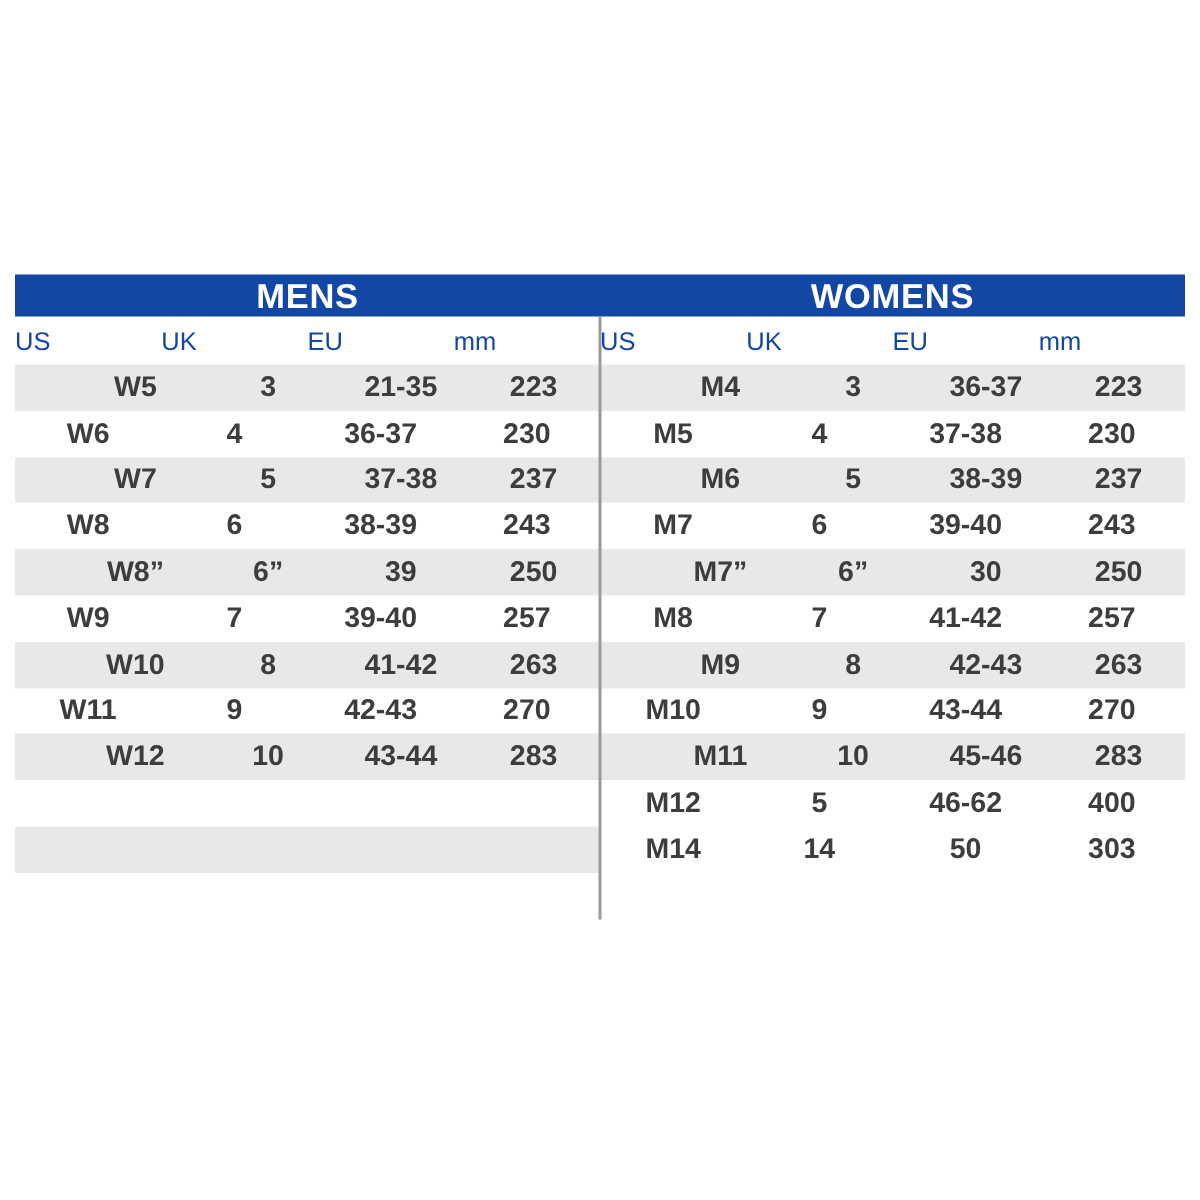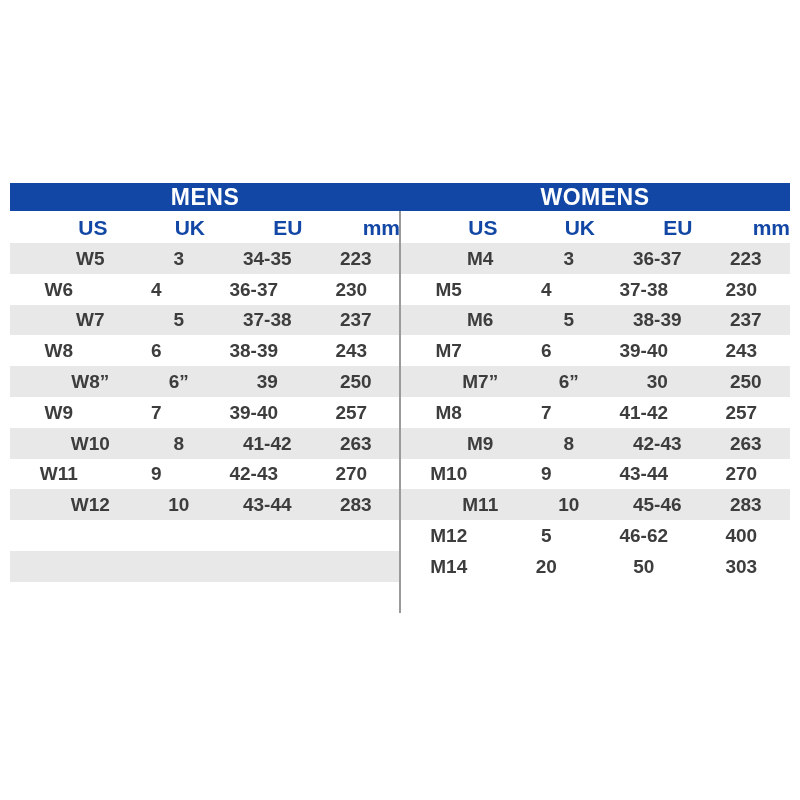--- a/index.html
+++ b/index.html
@@ -49,24 +49,24 @@
     width: 2px;
     background: var(--divider-gray, #9A9A9A);
   }
   .col-header-row {
     display: flex;
     height: 32px;
     align-items: center;
   }
   .col-header {
     flex: 1;
-    text-align: right;
+    text-align: left;
     color: var(--header-blue, #1247A5);
-    font-weight: bold;
-    font-size: 21px;
+    font-weight: normal;
+    font-size: 17px;
     line-height: 1;
   }
   .size-row {
     display: flex;
     height: 30.8px;
     align-items: center;
   }
   .size-row.stripe {
     background: var(--stripe-gray, #E8E8E8);
     padding-left: 36px;
@@ -92,21 +92,21 @@
     <div class="table-half" id="table-0">
         <div class="col-header-row">
           <div class="col-header">US</div>
           <div class="col-header">UK</div>
           <div class="col-header">EU</div>
           <div class="col-header">mm</div>
         </div>
         <div class="size-row stripe">
           <div class="size-cell">W5</div>
           <div class="size-cell">3</div>
-          <div class="size-cell">34-35</div>
+          <div class="size-cell">21-35</div>
           <div class="size-cell">223</div>
         </div>
         <div class="size-row">
           <div class="size-cell">W6</div>
           <div class="size-cell">4</div>
           <div class="size-cell">36-37</div>
           <div class="size-cell">230</div>
         </div>
         <div class="size-row stripe">
           <div class="size-cell">W7</div>
@@ -231,20 +231,20 @@
           <div class="size-cell">283</div>
         </div>
         <div class="size-row">
           <div class="size-cell">M12</div>
           <div class="size-cell">5</div>
           <div class="size-cell">46-62</div>
           <div class="size-cell">400</div>
         </div>
         <div class="size-row">
           <div class="size-cell">M14</div>
-          <div class="size-cell">20</div>
+          <div class="size-cell">14</div>
           <div class="size-cell">50</div>
           <div class="size-cell">303</div>
         </div>
       </div>
     <div class="divider"></div>
   </div>
 </div>
 
 </body></html>

